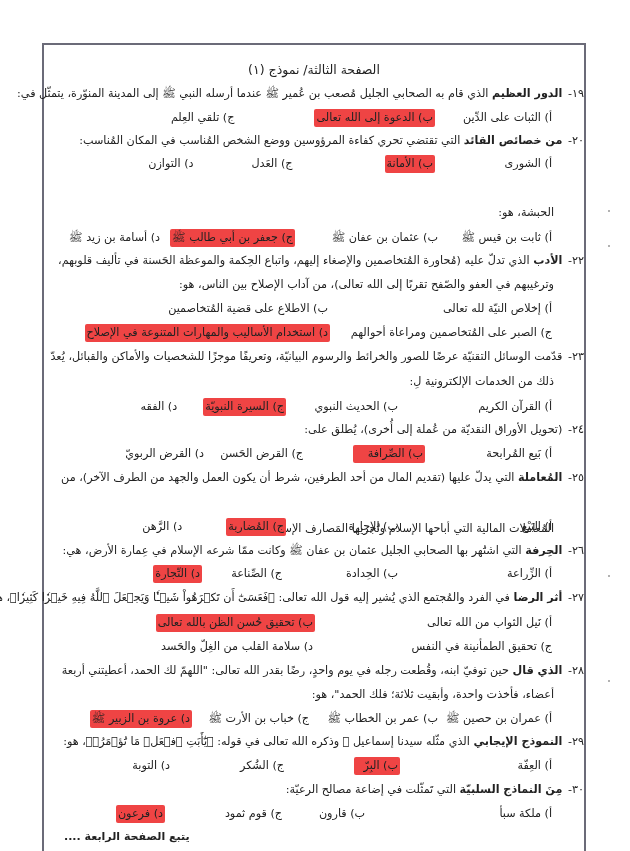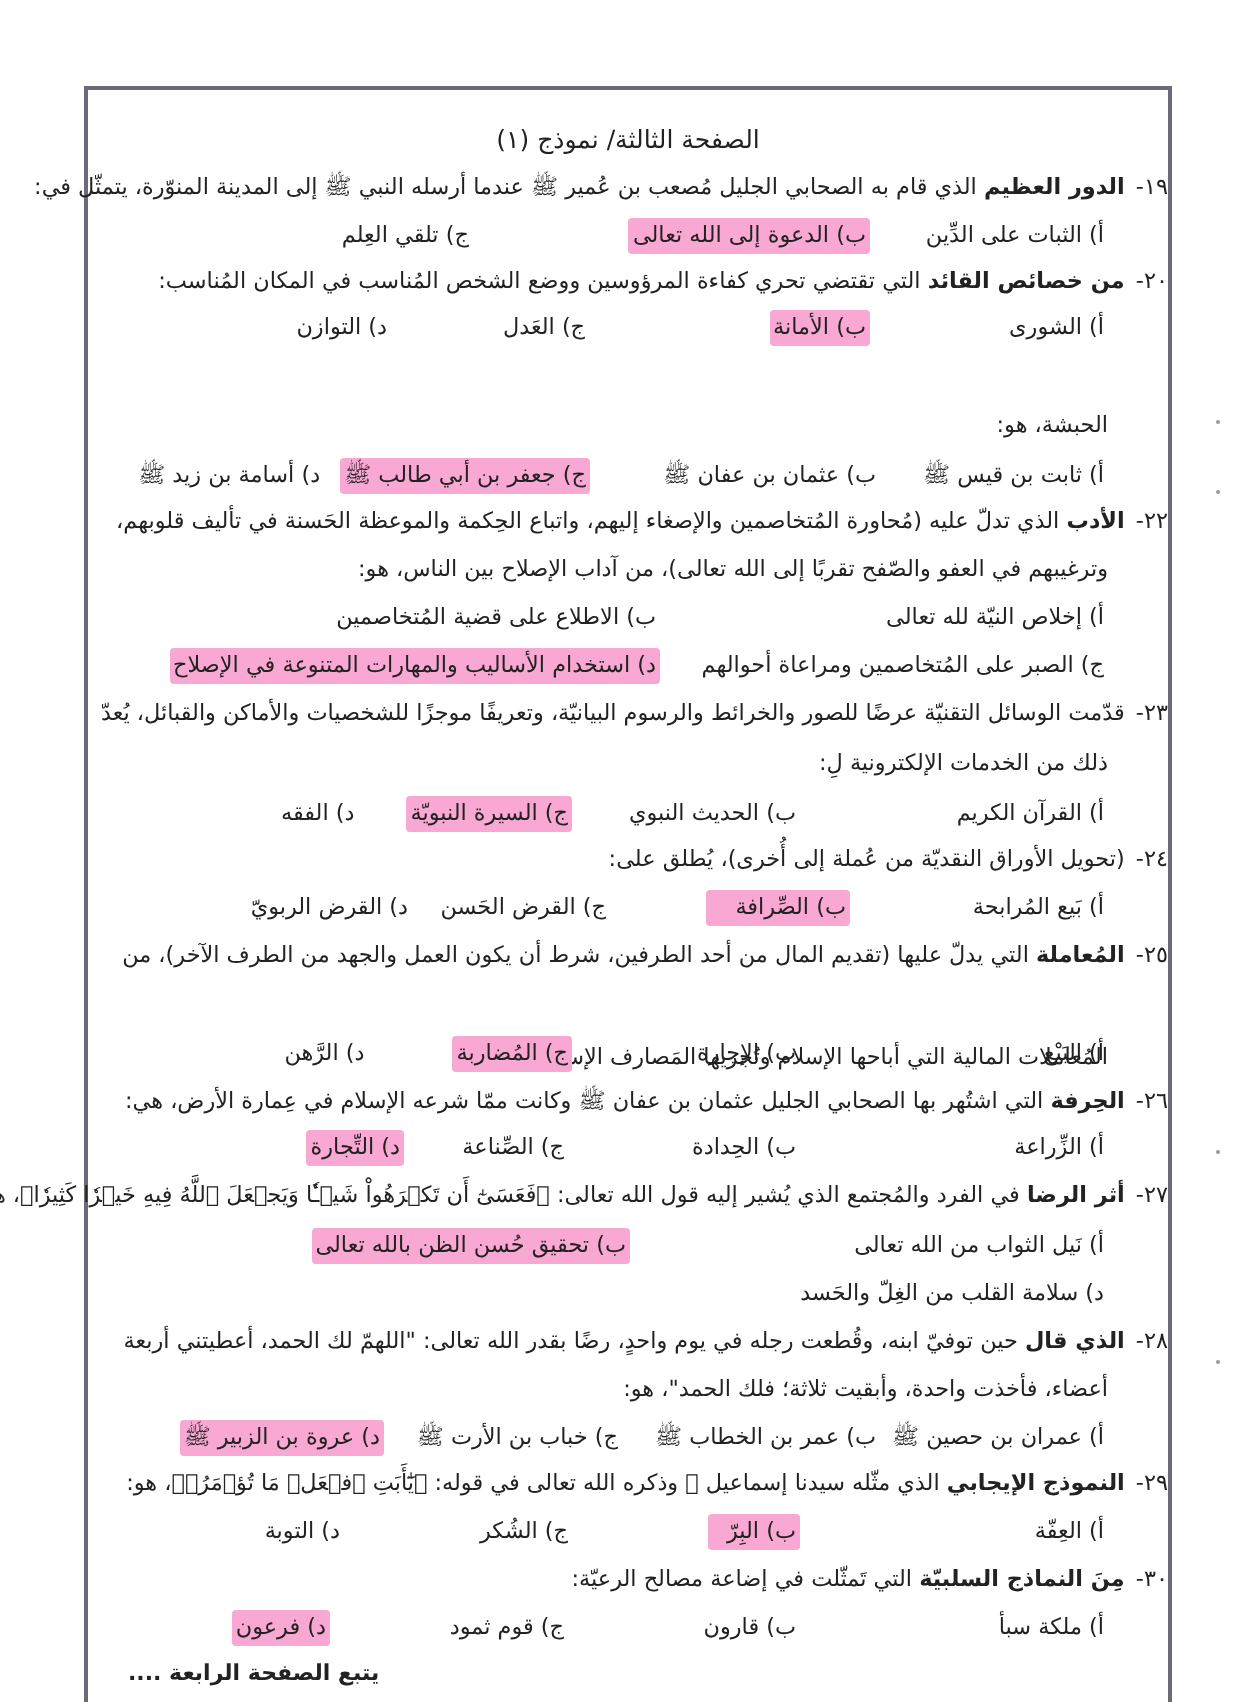--- a/index.html
+++ b/index.html
@@ -46,21 +46,21 @@
     .opt-row {
       padding-right: 30px;
       display: flex;
       flex-direction: row;
     }
     .opt {
       display: inline-block;
       padding: 0 2px;
     }
     .opt.correct {
-      background: #f9a8d4;
+      background: #ef4444;
       border-radius: 2px;
     }
     .footer-note {
       padding-right: 30px;
       font-weight: bold;
       font-size: 11px;
     }
     .dot {
       position: absolute;
       width: 2px;
@@ -173,20 +173,21 @@
   <div class="line q-line" style="top:544px;">
     <span class="q-num">٢٧-</span>
     <span class="kw">أثر الرضا</span>
     <span>في الفرد والمُجتمع الذي يُشير إليه قول الله تعالى: ﴿فَعَسَىٰٓ أَن تَكۡرَهُواْ شَيۡـٔٗا وَيَجۡعَلَ ٱللَّهُ فِيهِ خَيۡرٗا كَثِيرٗا﴾، هو:</span>
   </div>
   <div class="line opt-row" style="top:569px;">
     <span class="opt" style="width:235px;">أ) نَيل الثواب من الله تعالى</span>
     <span class="opt correct">ب) تحقيق حُسن الظن بالله تعالى</span>
   </div>
   <div class="line opt-row" style="top:593px;">
+    <span class="opt" style="width:235px;">ج) تحقيق الطمأنينة في النفس</span>
     <span class="opt">د) سلامة القلب من الغِلّ والحَسد</span>
   </div>
 
   <div class="line q-line" style="top:617px;">
     <span class="q-num">٢٨-</span>
     <span class="kw">الذي قال</span>
     <span>حين توفيّ ابنه، وقُطعت رجله في يوم واحدٍ، رضًا بقدر الله تعالى: "اللهمّ لك الحمد، أعطيتني أربعة</span>
   </div>
   <div class="line q-cont" style="top:641px;">أعضاء، فأخذت واحدة، وأبقيت ثلاثة؛ فلك الحمد"، هو:</div>
   <div class="line opt-row" style="top:665px;">
@@ -208,21 +209,21 @@
     <span class="opt">د) التوبة</span>
   </div>
 
   <div class="line q-line" style="top:736px;">
     <span class="q-num">٣٠-</span>
     <span class="kw">مِنَ النماذج السلبيّة</span>
     <span>التي تَمثّلت في إضاعة مصالح الرعيّة:</span>
   </div>
   <div class="line opt-row" style="top:760px;">
     <span class="opt" style="width:150px;">أ) ملكة سبأ</span>
-    <span class="opt" style="width:112px;">ب) قارون</span>
+    <span class="opt" style="width:112px;text-align:center;">ب) قارون</span>
     <span class="opt" style="width:90px;padding-left:27px;">ج) قوم ثمود</span>
     <span class="opt correct">د) فرعون</span>
   </div>
 
   <div class="line footer-note" style="top:783px;text-align:left;padding-left:20px;padding-right:0;">يتبع الصفحة الرابعة ....</div>
 </div>
 
 <span class="dot" style="left:608px;top:210px;"></span>
 <span class="dot" style="left:608px;top:245px;"></span>
 <span class="dot" style="left:608px;top:575px;"></span>

